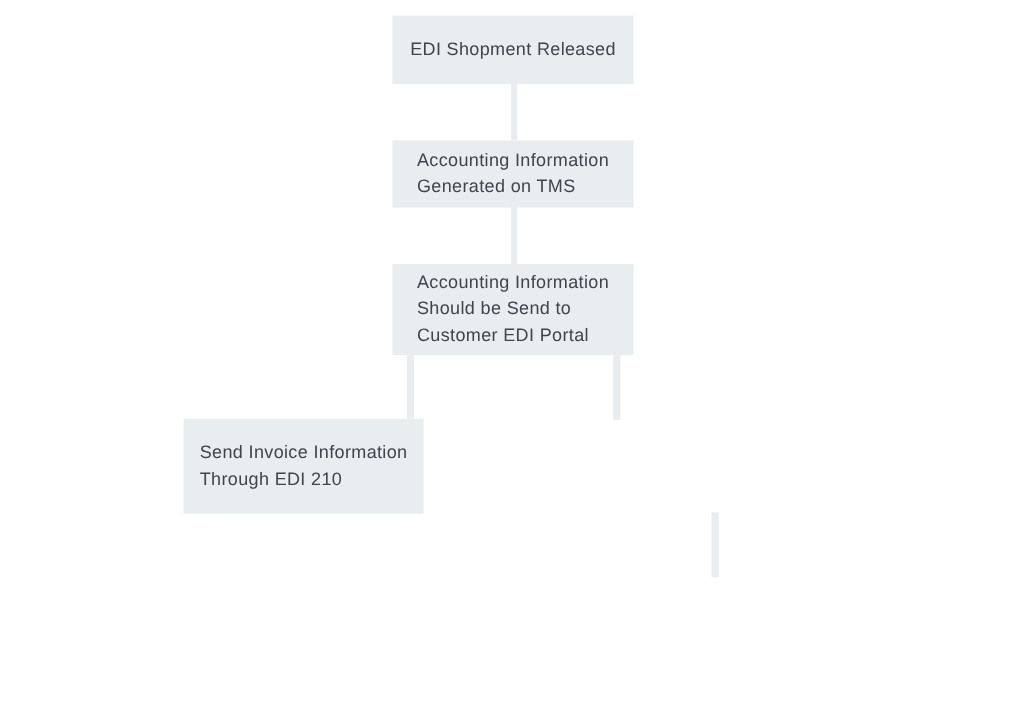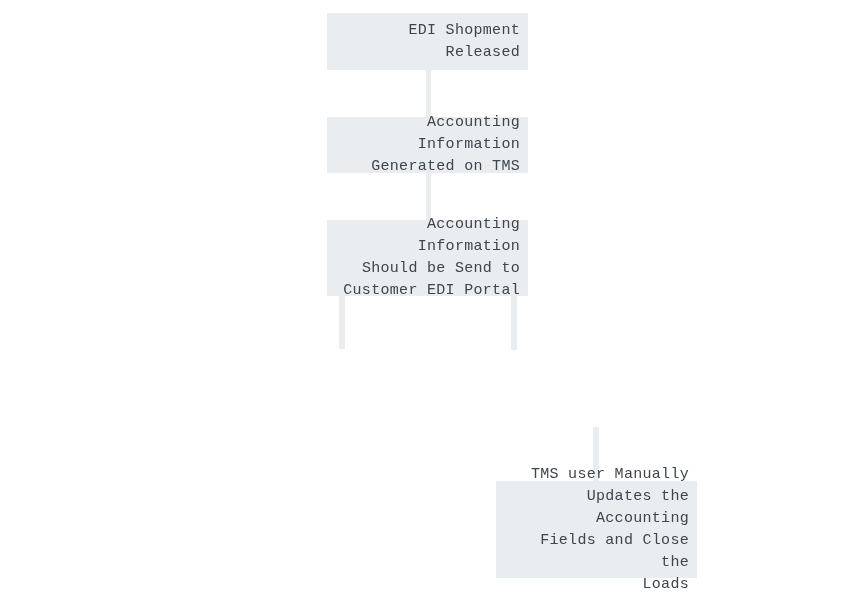--- a/index.html
+++ b/index.html
@@ -20,27 +20,26 @@
     background: var(--canvas-bg);
     overflow: hidden;
   }
   .flow-node {
     position: absolute;
     background: var(--node-fill);
     color: var(--text-color);
     display: flex;
     align-items: center;
     justify-content: center;
-    text-align: right;
+    text-align: left;
     font-size: 15px;
     line-height: 22px;
     letter-spacing: 0.3px;
     white-space: pre-line;
     padding: 16px 8px;
-    font-family: Liberation Mono, monospace;
   }
   .connector {
     position: absolute;
     background: var(--connector-color);
   }
   
   .n1 { left: 327px; top: 13px;  width: 201px; height: 57px; }
   .n2 { left: 327px; top: 117px; width: 201px; height: 56px; }
   .n3 { left: 327px; top: 220px; width: 201px; height: 76px; }
   .n4 { left: 153px; top: 349px; width: 200px; height: 79px; }
@@ -66,20 +65,18 @@
 
   <div class="flow-node n1">EDI Shopment Released</div>
 
   <div class="flow-node n2">Accounting Information
 Generated on TMS</div>
 
   <div class="flow-node n3">Accounting Information
 Should be Send to
 Customer EDI Portal</div>
 
+  <div class="flow-node n4">Send Invoice Information
+Through EDI 210</div>
 
 
-  <div class="flow-node n6">TMS user Manually
-Updates the Accounting
-Fields and Close the
-Loads</div>
 
 </div>
 
 </body></html>

